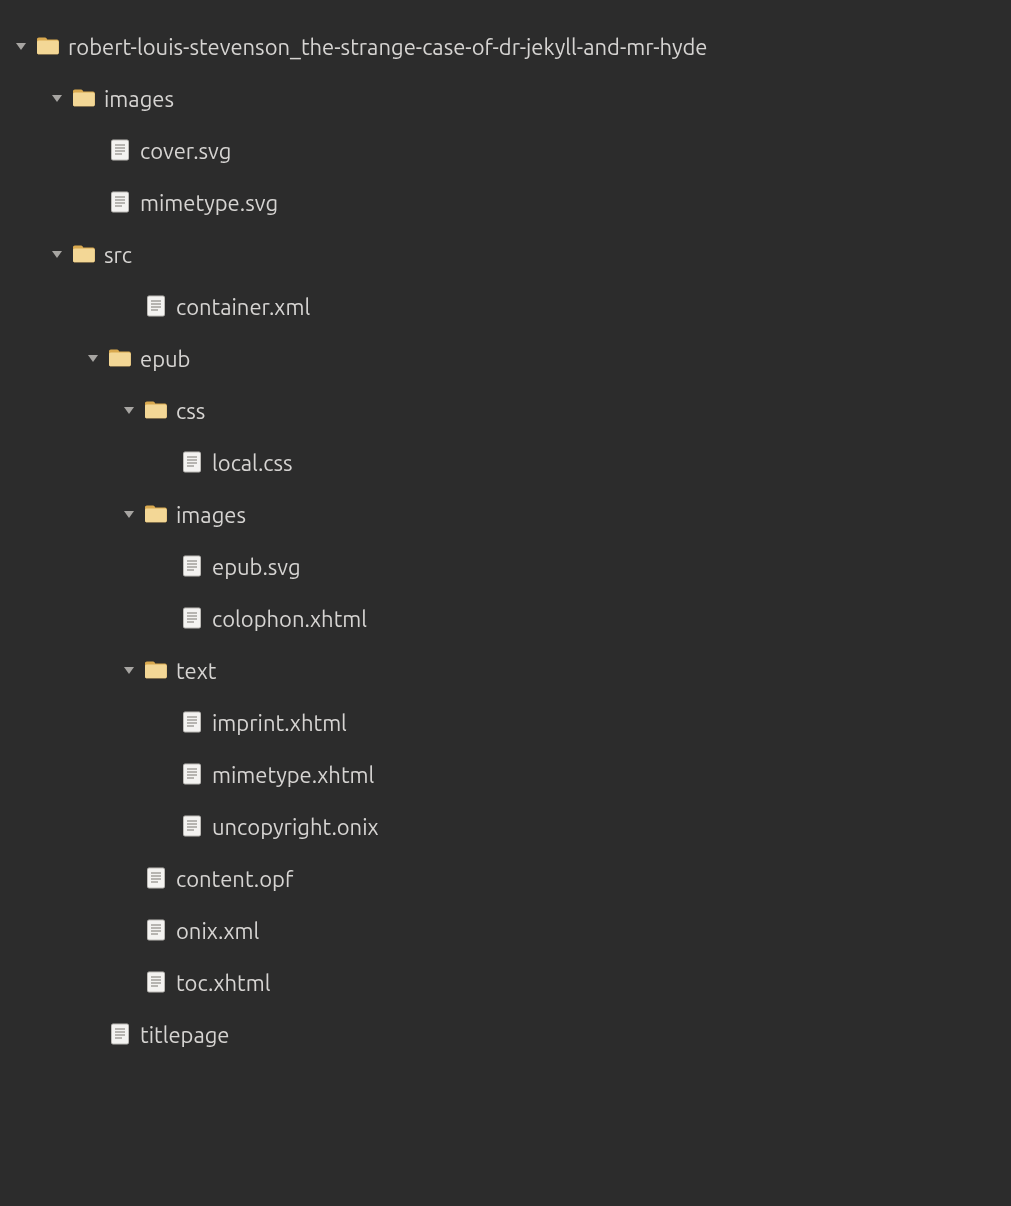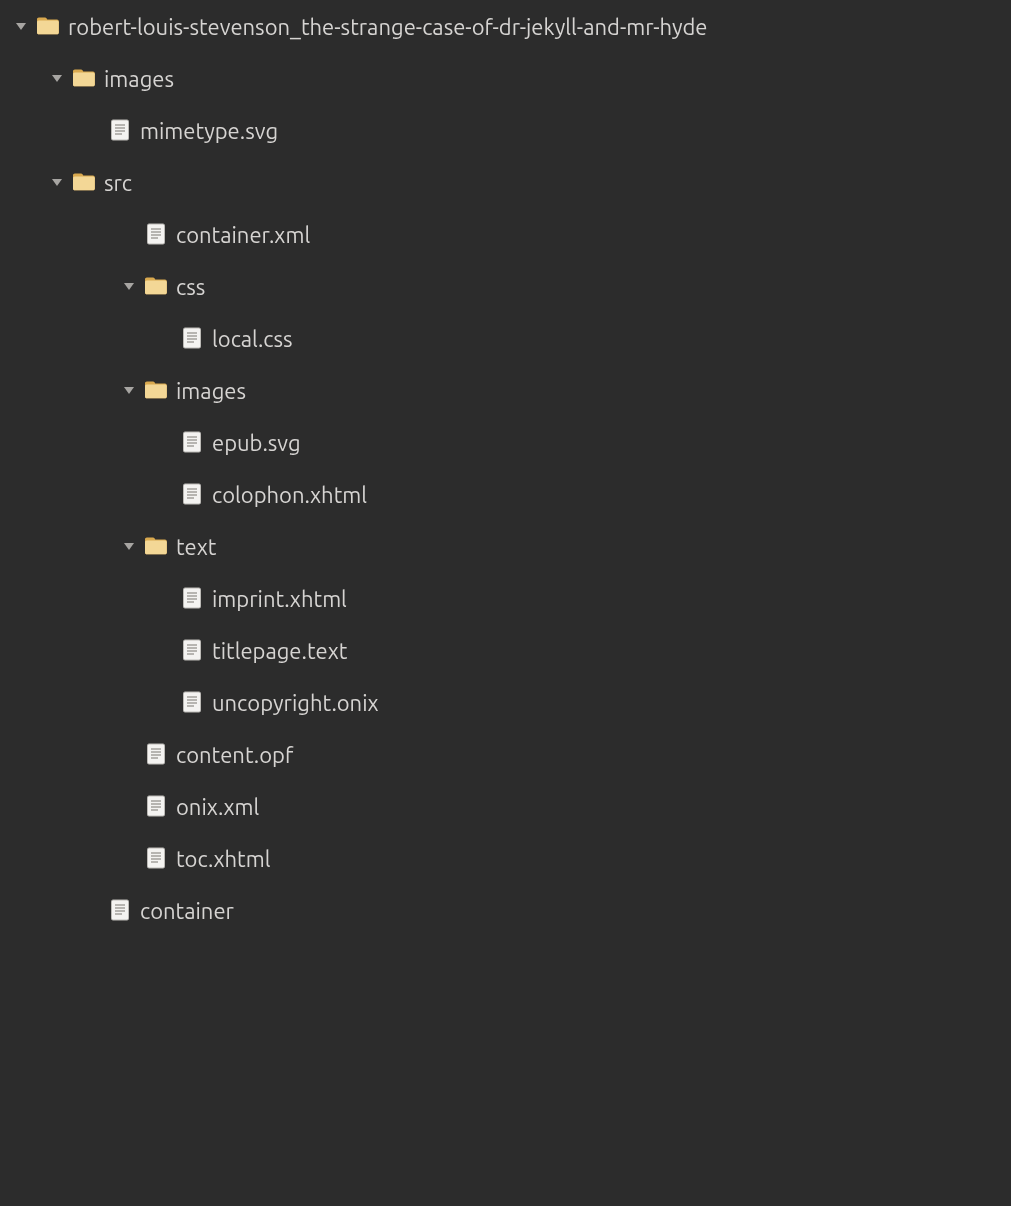--- a/index.html
+++ b/index.html
@@ -7,21 +7,21 @@
     padding: 0;
     background: #2c2c2c;
     color: #d6d4d2;
     font-family: "Ubuntu", "Noto Sans", "Segoe UI", Arial, sans-serif;
     font-size: 22px;
     width: 1011px;
     height: 1206px;
     overflow: hidden;
   }
   #tree {
-    padding: 0 10px 10px 10px;
+    padding: 20px 10px 10px 10px;
   }
   .row {
     display: flex;
     align-items: center;
     height: 52px;
     white-space: nowrap;
     cursor: pointer;
     user-select: none;
   }
   .indent {
@@ -94,20 +94,35 @@
       <span class="noarrow"></span>
       <span class="icon">
         <svg width="20" height="22" viewBox="0 0 20 22">
     <rect x="1.5" y="1" width="17" height="20" rx="1.5" fill="#f4f3f1" stroke="#bcbab6" stroke-width="1"></rect>
     <line x1="5" y1="6" x2="15" y2="6" stroke="#9c9a96" stroke-width="1.4"></line>
     <line x1="5" y1="9" x2="15" y2="9" stroke="#9c9a96" stroke-width="1.4"></line>
     <line x1="5" y1="12" x2="15" y2="12" stroke="#9c9a96" stroke-width="1.4"></line>
     <line x1="5" y1="15" x2="12" y2="15" stroke="#9c9a96" stroke-width="1.4"></line>
   </svg>
       </span>
+      <span class="label">cover.svg</span>
+    </div>
+    <div class="row">
+      <span class="indent"></span>
+      <span class="indent"></span>
+      <span class="noarrow"></span>
+      <span class="icon">
+        <svg width="20" height="22" viewBox="0 0 20 22">
+    <rect x="1.5" y="1" width="17" height="20" rx="1.5" fill="#f4f3f1" stroke="#bcbab6" stroke-width="1"></rect>
+    <line x1="5" y1="6" x2="15" y2="6" stroke="#9c9a96" stroke-width="1.4"></line>
+    <line x1="5" y1="9" x2="15" y2="9" stroke="#9c9a96" stroke-width="1.4"></line>
+    <line x1="5" y1="12" x2="15" y2="12" stroke="#9c9a96" stroke-width="1.4"></line>
+    <line x1="5" y1="15" x2="12" y2="15" stroke="#9c9a96" stroke-width="1.4"></line>
+  </svg>
+      </span>
       <span class="label">mimetype.svg</span>
     </div>
     <div class="row">
       <span class="indent"></span>
       <span class="arrow">
         <svg width="12" height="12" viewBox="0 0 12 12">
     <path d="M1 3 L11 3 L6 10 Z" fill="#a7a5a2"></path>
   </svg>
       </span>
       <span class="icon">
@@ -130,20 +145,36 @@
     <line x1="5" y1="9" x2="15" y2="9" stroke="#9c9a96" stroke-width="1.4"></line>
     <line x1="5" y1="12" x2="15" y2="12" stroke="#9c9a96" stroke-width="1.4"></line>
     <line x1="5" y1="15" x2="12" y2="15" stroke="#9c9a96" stroke-width="1.4"></line>
   </svg>
       </span>
       <span class="label">container.xml</span>
     </div>
     <div class="row">
       <span class="indent"></span>
       <span class="indent"></span>
+      <span class="arrow">
+        <svg width="12" height="12" viewBox="0 0 12 12">
+    <path d="M1 3 L11 3 L6 10 Z" fill="#a7a5a2"></path>
+  </svg>
+      </span>
+      <span class="icon">
+        <svg width="24" height="20" viewBox="0 0 24 20">
+    <path d="M1 3.2c0-1 .8-1.8 1.8-1.8h6.2c.7 0 1.1.3 1.5.9l.8 1.3H21c1 0 1.8.8 1.8 1.8v11c0 1-.8 1.8-1.8 1.8H2.8c-1 0-1.8-.8-1.8-1.8V3.2z" fill="#d9a94f"></path>
+    <path d="M1 6.2c0-1 .8-1.8 1.8-1.8H21c1 0 1.8.8 1.8 1.8v10.2c0 1-.8 1.8-1.8 1.8H2.8c-1 0-1.8-.8-1.8-1.8V6.2z" fill="#f3d796"></path>
+  </svg>
+      </span>
+      <span class="label">epub</span>
+    </div>
+    <div class="row">
+      <span class="indent"></span>
+      <span class="indent"></span>
       <span class="indent"></span>
       <span class="arrow">
         <svg width="12" height="12" viewBox="0 0 12 12">
     <path d="M1 3 L11 3 L6 10 Z" fill="#a7a5a2"></path>
   </svg>
       </span>
       <span class="icon">
         <svg width="24" height="20" viewBox="0 0 24 20">
     <path d="M1 3.2c0-1 .8-1.8 1.8-1.8h6.2c.7 0 1.1.3 1.5.9l.8 1.3H21c1 0 1.8.8 1.8 1.8v11c0 1-.8 1.8-1.8 1.8H2.8c-1 0-1.8-.8-1.8-1.8V3.2z" fill="#d9a94f"></path>
     <path d="M1 6.2c0-1 .8-1.8 1.8-1.8H21c1 0 1.8.8 1.8 1.8v10.2c0 1-.8 1.8-1.8 1.8H2.8c-1 0-1.8-.8-1.8-1.8V6.2z" fill="#f3d796"></path>
@@ -261,21 +292,21 @@
       <span class="noarrow"></span>
       <span class="icon">
         <svg width="20" height="22" viewBox="0 0 20 22">
     <rect x="1.5" y="1" width="17" height="20" rx="1.5" fill="#f4f3f1" stroke="#bcbab6" stroke-width="1"></rect>
     <line x1="5" y1="6" x2="15" y2="6" stroke="#9c9a96" stroke-width="1.4"></line>
     <line x1="5" y1="9" x2="15" y2="9" stroke="#9c9a96" stroke-width="1.4"></line>
     <line x1="5" y1="12" x2="15" y2="12" stroke="#9c9a96" stroke-width="1.4"></line>
     <line x1="5" y1="15" x2="12" y2="15" stroke="#9c9a96" stroke-width="1.4"></line>
   </svg>
       </span>
-      <span class="label">titlepage.text</span>
+      <span class="label">mimetype.xhtml</span>
     </div>
     <div class="row">
       <span class="indent"></span>
       <span class="indent"></span>
       <span class="indent"></span>
       <span class="indent"></span>
       <span class="noarrow"></span>
       <span class="icon">
         <svg width="20" height="22" viewBox="0 0 20 22">
     <rect x="1.5" y="1" width="17" height="20" rx="1.5" fill="#f4f3f1" stroke="#bcbab6" stroke-width="1"></rect>
@@ -341,15 +372,15 @@
       <span class="noarrow"></span>
       <span class="icon">
         <svg width="20" height="22" viewBox="0 0 20 22">
     <rect x="1.5" y="1" width="17" height="20" rx="1.5" fill="#f4f3f1" stroke="#bcbab6" stroke-width="1"></rect>
     <line x1="5" y1="6" x2="15" y2="6" stroke="#9c9a96" stroke-width="1.4"></line>
     <line x1="5" y1="9" x2="15" y2="9" stroke="#9c9a96" stroke-width="1.4"></line>
     <line x1="5" y1="12" x2="15" y2="12" stroke="#9c9a96" stroke-width="1.4"></line>
     <line x1="5" y1="15" x2="12" y2="15" stroke="#9c9a96" stroke-width="1.4"></line>
   </svg>
       </span>
-      <span class="label">container</span>
+      <span class="label">titlepage</span>
     </div>
   </div>
 
 </body></html>

